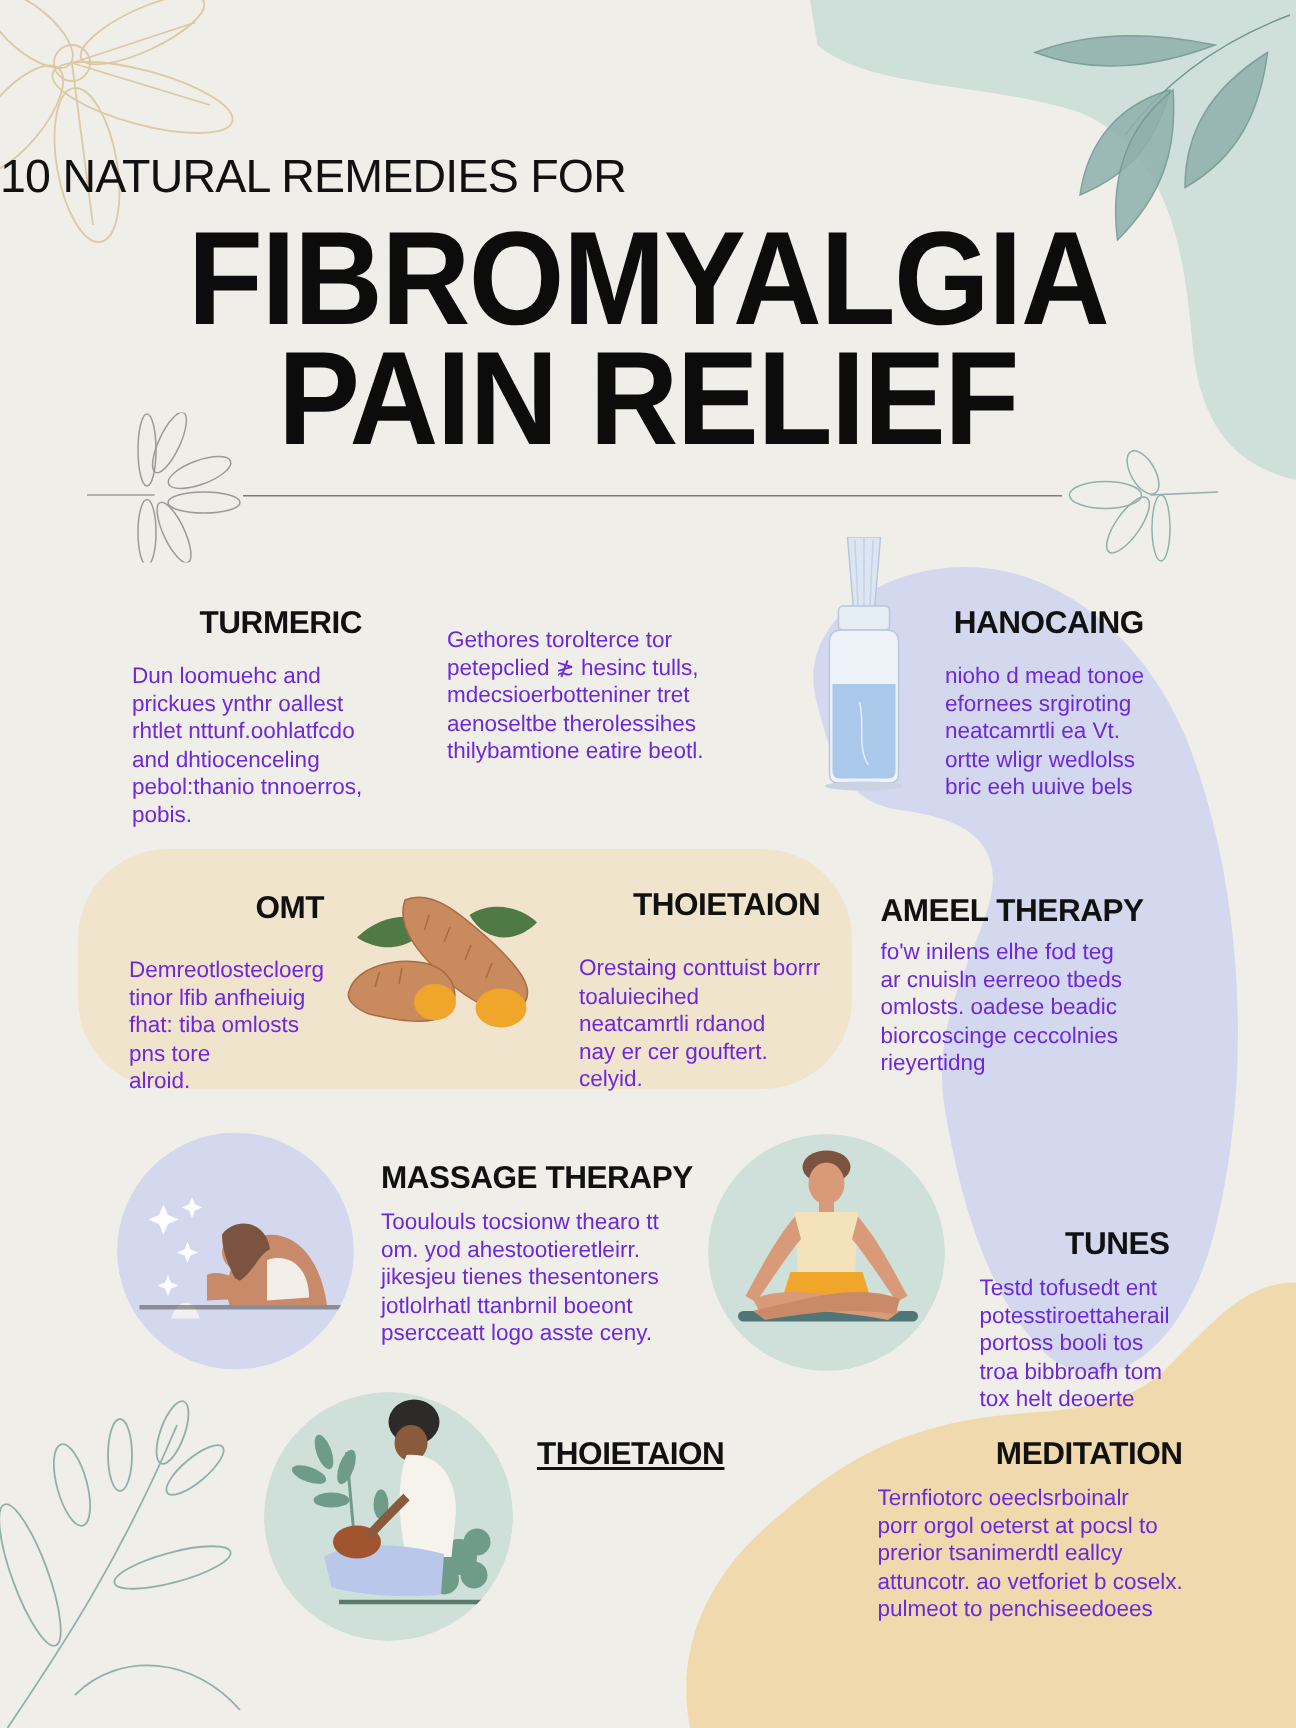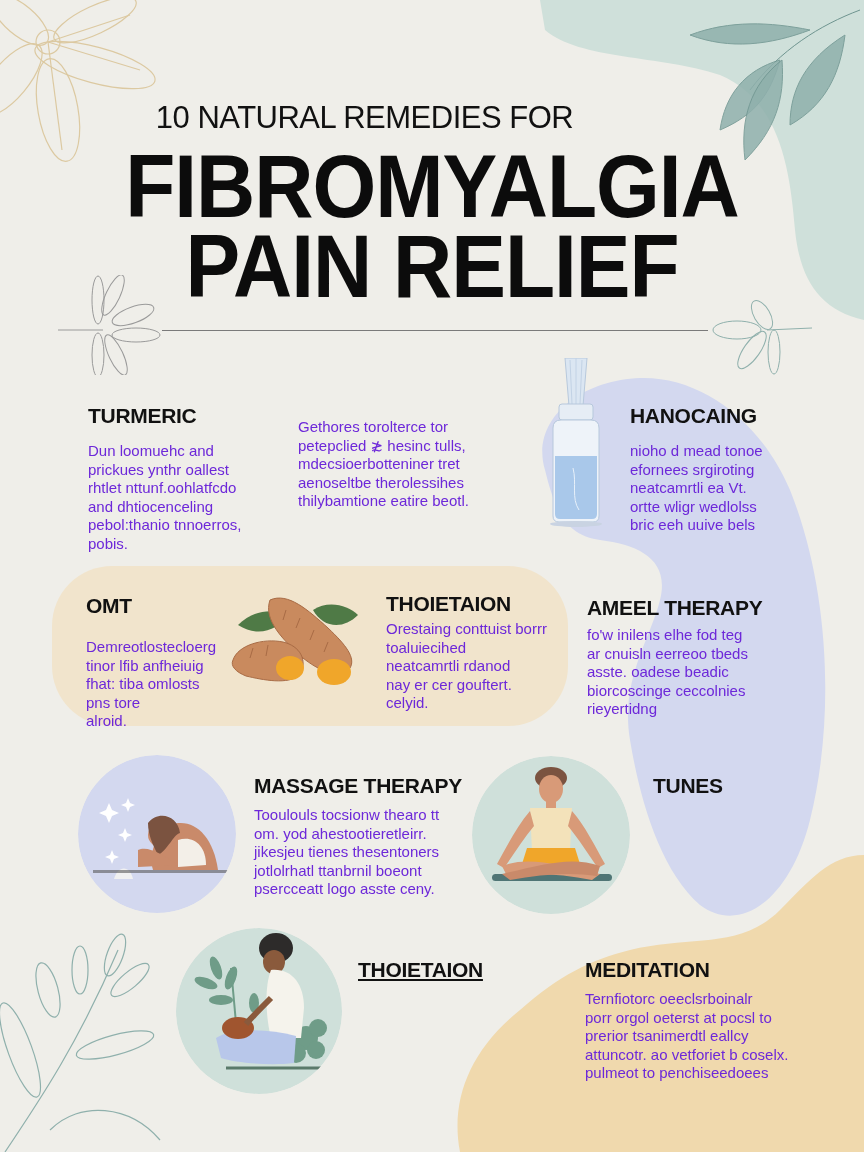--- a/index.html
+++ b/index.html
@@ -9,33 +9,33 @@
     font-family: "Liberation Sans", sans-serif;
     color: #111;
     position: relative;
   }
   .abs { position: absolute; }
   .bgshapes { position: absolute; left: 0; top: 0; width: 864px; height: 1152px; z-index: 0; }
   .decor { position: absolute; z-index: 1; }
   .content { position: absolute; z-index: 2; }
 
   .subtitle {
-    left: 0; width: 729px; top: 100px; text-align: center;
+    left: 0; width: 729px; top: 100px; 
     font-size: 31px; font-weight: 400; letter-spacing: -0.5px; color: #111;
   }
   .title-line {
     left: 0; width: 864px; text-align: center;
     font-size: 82px; font-weight: 700; letter-spacing: -1px; color: #0c0c0c;
     line-height: 1;
   }
   .title-1 { top: 146px; transform: scaleY(1.08); }
   .title-2 { top: 226px; transform: scaleY(1.08); }
   .divider { left: 162px; top: 330px; width: 546px; height: 1px; background: #7a7a7a; }
 
-  .card-title { font-size: 21px; font-weight: 700; letter-spacing: -0.3px; color: #111; white-space: nowrap; }
+  .card-title { font-size: 21px; font-weight: 700; letter-spacing: -0.3px; color: #111; white-space: nowrap; text-align: right; }
   .card-body { font-size: 15px; line-height: 18.5px; color: #6d28d9; margin-top: 14px; }
   .card-body div { white-space: nowrap; }
 
   .pill {
     left: 52px; top: 566px; width: 516px; height: 160px;
     background: #f1e4cc; border-radius: 60px;
   }
   .circle { border-radius: 50%; overflow: hidden; }
 </style>
 </head>
@@ -187,35 +187,35 @@
       <path d="M72 28 L68 38"></path>
       <path d="M86 40 L82 50"></path>
       <path d="M100 52 L96 62"></path>
       <path d="M25 58 L22 68"></path>
       <path d="M40 55 L38 66"></path>
     </g>
 </svg>
 
 <div class="content" style="left:386px;top:592px;">
   <div class="card-title">THOIETAION</div>
-  <div class="card-body" style="margin-top:4px">
+  <div class="card-body" style="margin-top:21px">
     <div>Orestaing conttuist borrr</div>
       <div>toaluiecihed</div>
       <div>neatcamrtli rdanod</div>
     <div>nay er cer gouftert.</div>
       <div>celyid.</div>
   </div>
 </div>
 
 <div class="content" style="left:587px;top:596px;">
   <div class="card-title">AMEEL THERAPY</div>
   <div class="card-body" style="margin-top:6px">
     <div>fo'w inilens elhe fod teg</div>
       <div>ar cnuisln eerreoo tbeds</div>
-      <div>asste. oadese beadic</div>
+      <div>omlosts. oadese beadic</div>
     <div>biorcoscinge ceccolnies</div>
       <div>rieyertidng</div>
   </div>
 </div>
 
 <svg class="content circle" style="left:78px;top:755px" width="158" height="158" viewBox="0 0 158 158">
   <circle cx="79" cy="79" r="79" fill="#d3d8ef"></circle>
   <g fill="#fff">
     <path d="M28 55 L31 48 L34 55 L41 58 L34 61 L31 68 L28 61 L21 58 Z"></path>
     <path d="M48 48 L50 43 L52 48 L57 50 L52 52 L50 57 L48 52 L43 50 Z"></path>
@@ -249,22 +249,29 @@
   <ellipse cx="79" cy="33" rx="12" ry="14" fill="#d89a78"></ellipse>
   <rect x="74" y="44" width="10" height="8" fill="#d89a78"></rect>
   <path d="M58 52 L100 52 L98 95 L60 95 Z" fill="#f3e2ba"></path>
   <path d="M58 55 C45 70 35 90 25 108 L32 112 C42 98 52 82 62 70 Z" fill="#d89a78"></path>
   <path d="M100 55 C113 70 123 90 133 108 L126 112 C116 98 106 82 96 70 Z" fill="#d89a78"></path>
   <path d="M55 92 L103 92 L108 108 L50 108 Z" fill="#f0a62a"></path>
   <path d="M30 110 C55 100 85 108 128 118 L120 124 C90 118 60 116 35 120 Z" fill="#d89a78"></path>
   <path d="M128 110 C100 100 72 108 30 118 L38 124 C70 118 100 116 125 120 Z" fill="#c98a6a"></path>
 </svg>
 
-<div class="content" style="left:653px;top:774px;">
+<div class="content" style="left:653px;top:818px;">
   <div class="card-title">TUNES</div>
+  <div class="card-body" style="margin-top:8px">
+    <div>Testd tofusedt ent</div>
+      <div>potesstiroettaherail</div>
+      <div>portoss booli tos</div>
+    <div>troa bibbroafh tom</div>
+      <div>tox helt deoerte</div>
+  </div>
 </div>
 
 <svg class="content circle" style="left:176px;top:928px" width="166" height="166" viewBox="0 0 166 166">
   <circle cx="83" cy="83" r="83" fill="#cfe0da"></circle>
   <g fill="#6f9c88">
     <ellipse cx="30" cy="55" rx="12" ry="5" transform="rotate(20 30 55)"></ellipse>
     <ellipse cx="40" cy="40" rx="5" ry="12" transform="rotate(-20 40 40)"></ellipse>
     <ellipse cx="55" cy="50" rx="5" ry="12" transform="rotate(20 55 50)"></ellipse>
     <ellipse cx="45" cy="72" rx="12" ry="5"></ellipse>
     <ellipse cx="78" cy="75" rx="5" ry="10"></ellipse>

